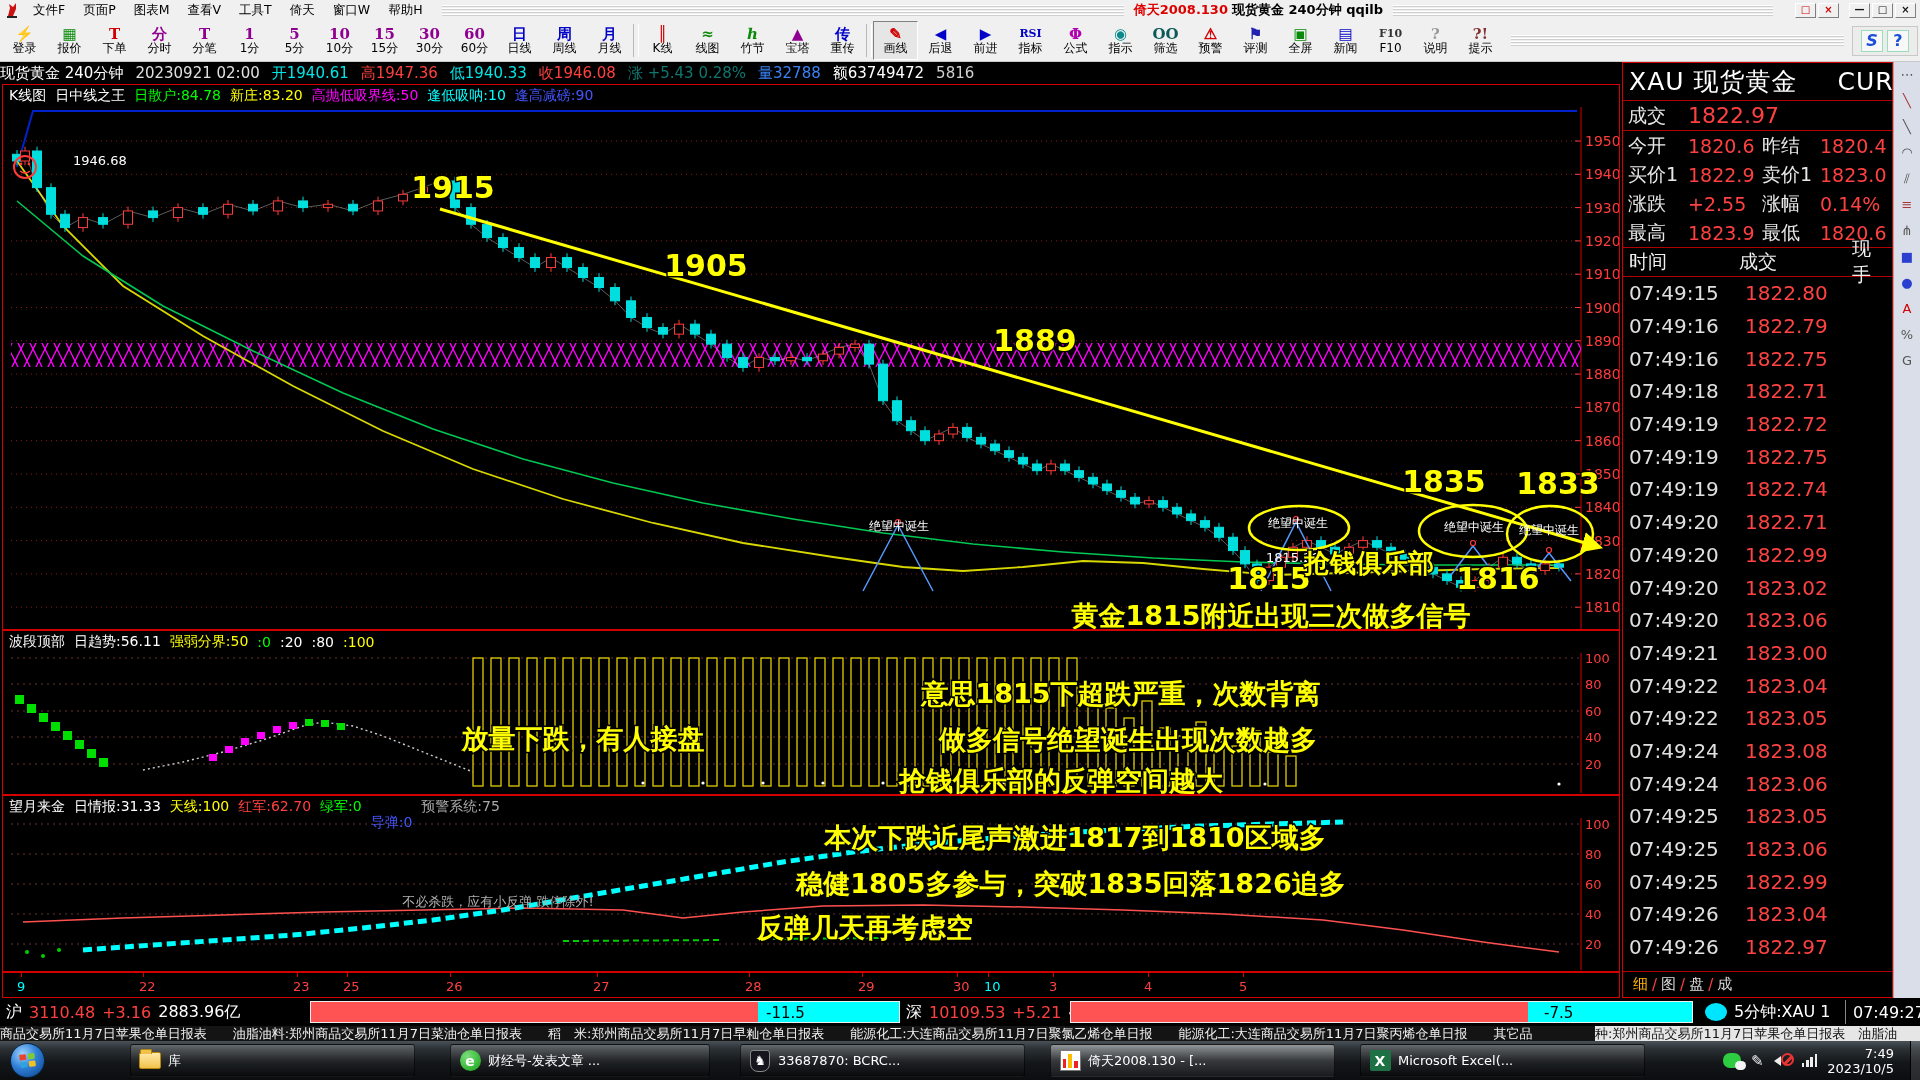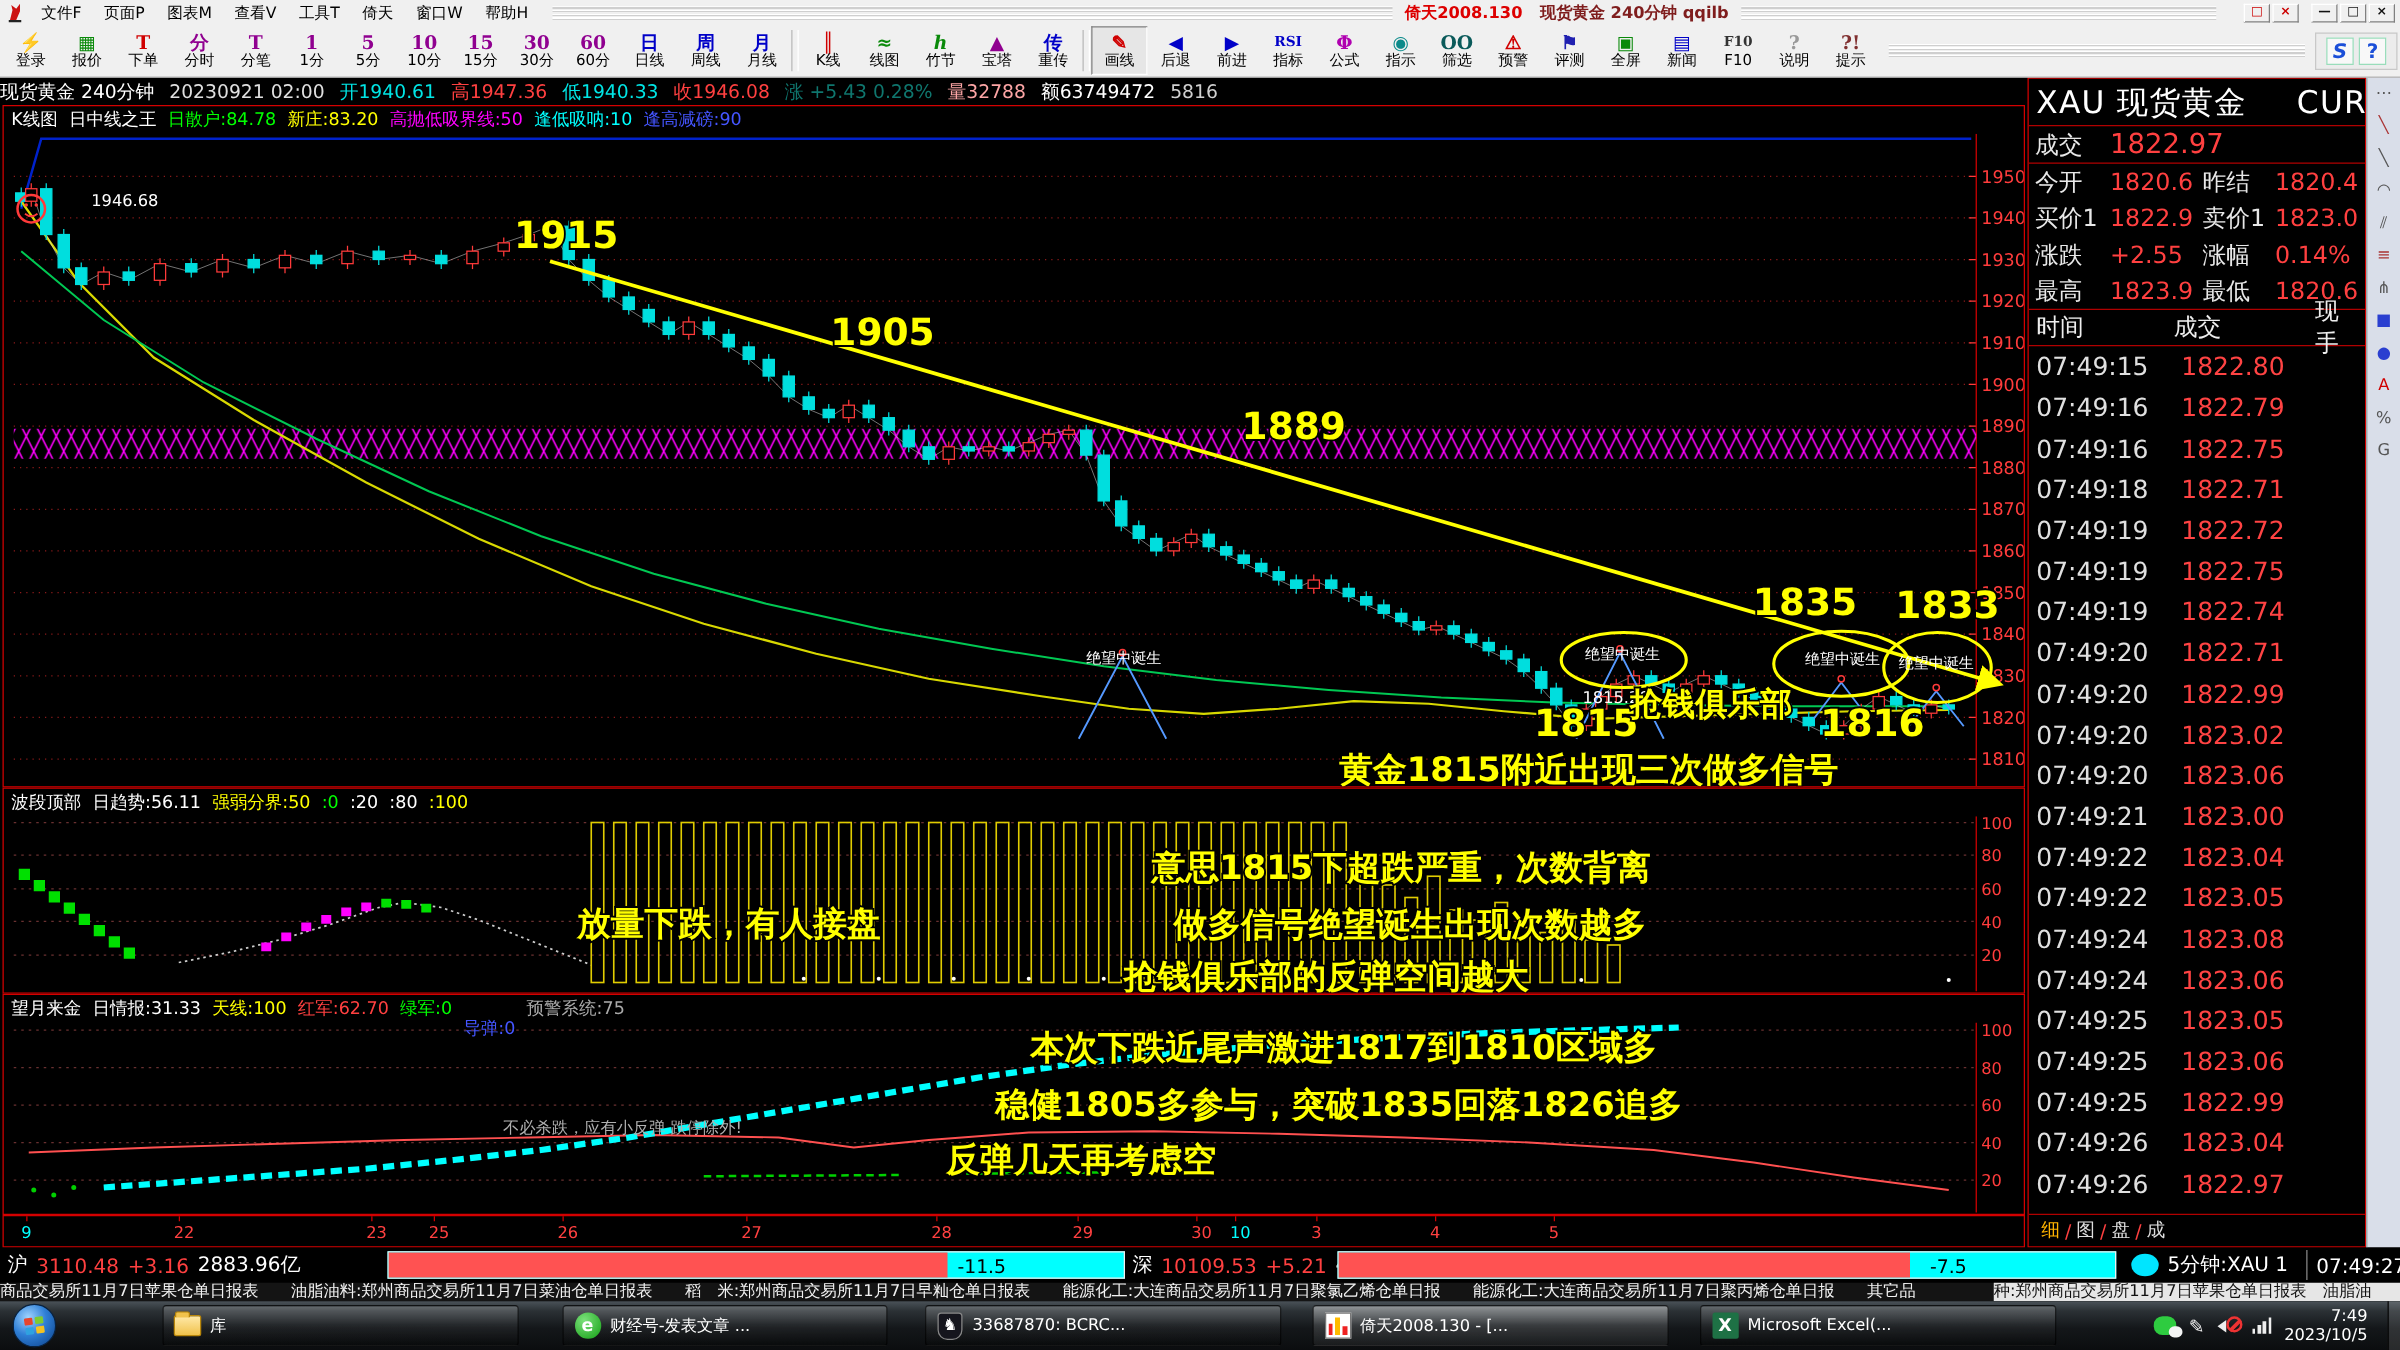--- a/index.html
+++ b/index.html
@@ -8,21 +8,21 @@
   #app{position:relative;width:1920px;height:1080px;background:#000}
 
   
   .menubar{position:absolute;left:0;top:0;width:1920px;height:20px;background:#f0f0f0;
     display:flex;align-items:center;font-size:12.5px;color:#000;z-index:40}
   .logo{width:24px;height:18px;display:flex;align-items:center;justify-content:center}
   .menu-item{padding:0 9px;white-space:nowrap;cursor:default}
   .mb-stripes{flex:1;height:11px;margin:0 10px;
     background:repeating-linear-gradient(to bottom,#ffffff 0 1px,#cfcfcf 1px 2px,#f0f0f0 2px 3px)}
   .mb-title{font-size:13px;white-space:nowrap;font-weight:bold}
-  .t-red{color:#dd0000}.t-blue{color:#7f1d1d;margin-left:14px}
+  .t-red{color:#dd0000}.t-blue{color:#000000;margin-left:4px}
   .winbtns{display:flex;margin:0 4px 0 10px}
   .win-btn{width:21px;height:15px;background:#f0f0f0;border:1px solid;border-color:#fff #808080 #808080 #fff;
     font-size:10px;line-height:12px;text-align:center;font-weight:bold;margin-left:2px}
   .win-btn.red{color:#cc0000}.win-btn.blk{color:#111}
 
   
   .toolbar{position:absolute;left:0;top:20px;width:1920px;height:42px;background:#f0f0f0;
     display:flex;align-items:stretch;padding:1px 2px;z-index:39;border-bottom:1px solid #c8c8c8}
   .tb-btn{width:45px;display:flex;flex-direction:column;align-items:center;justify-content:center;color:#000}
   .tb-btn .glyph{font-size:15px;line-height:16px;font-weight:bold;font-family:"DejaVu Serif","Liberation Serif",serif}
@@ -308,21 +308,21 @@
   </div>
 
   <div class="quotebar" id="quotebar">
       <span class="seg" style="color: rgb(255, 255, 255);">现货黄金 240分钟</span>
       <span class="seg" style="color: rgb(224, 224, 224);">20230921 02:00</span>
       <span class="seg" style="color: rgb(0, 229, 229);">开1940.61</span>
       <span class="seg" style="color: rgb(255, 64, 64);">高1947.36</span>
       <span class="seg" style="color: rgb(0, 229, 229);">低1940.33</span>
       <span class="seg" style="color: rgb(255, 64, 64);">收1946.08</span>
       <span class="seg" style="color: #0f766e;">涨 +5.43 0.28%</span>
-      <span class="seg" style="color: #fca5a5;">量32788</span>
+      <span class="seg" style="color: #3b82f6;">量32788</span>
       <span class="seg" style="color: rgb(255, 255, 255);">额63749472</span>
       <span class="seg" style="color: rgb(208, 208, 208);">5816</span>
     </div>
 
   <div class="panel p1">
     <div class="phead" id="head1">
         <span class="seg" style="color: rgb(255, 255, 255);">K线图</span>
         <span class="seg" style="color: rgb(255, 255, 255);">日中线之王</span>
         <span class="seg" style="color: rgb(0, 255, 0);">日散户:84.78</span>
         <span class="seg" style="color: rgb(255, 255, 0);">新庄:83.20</span>

